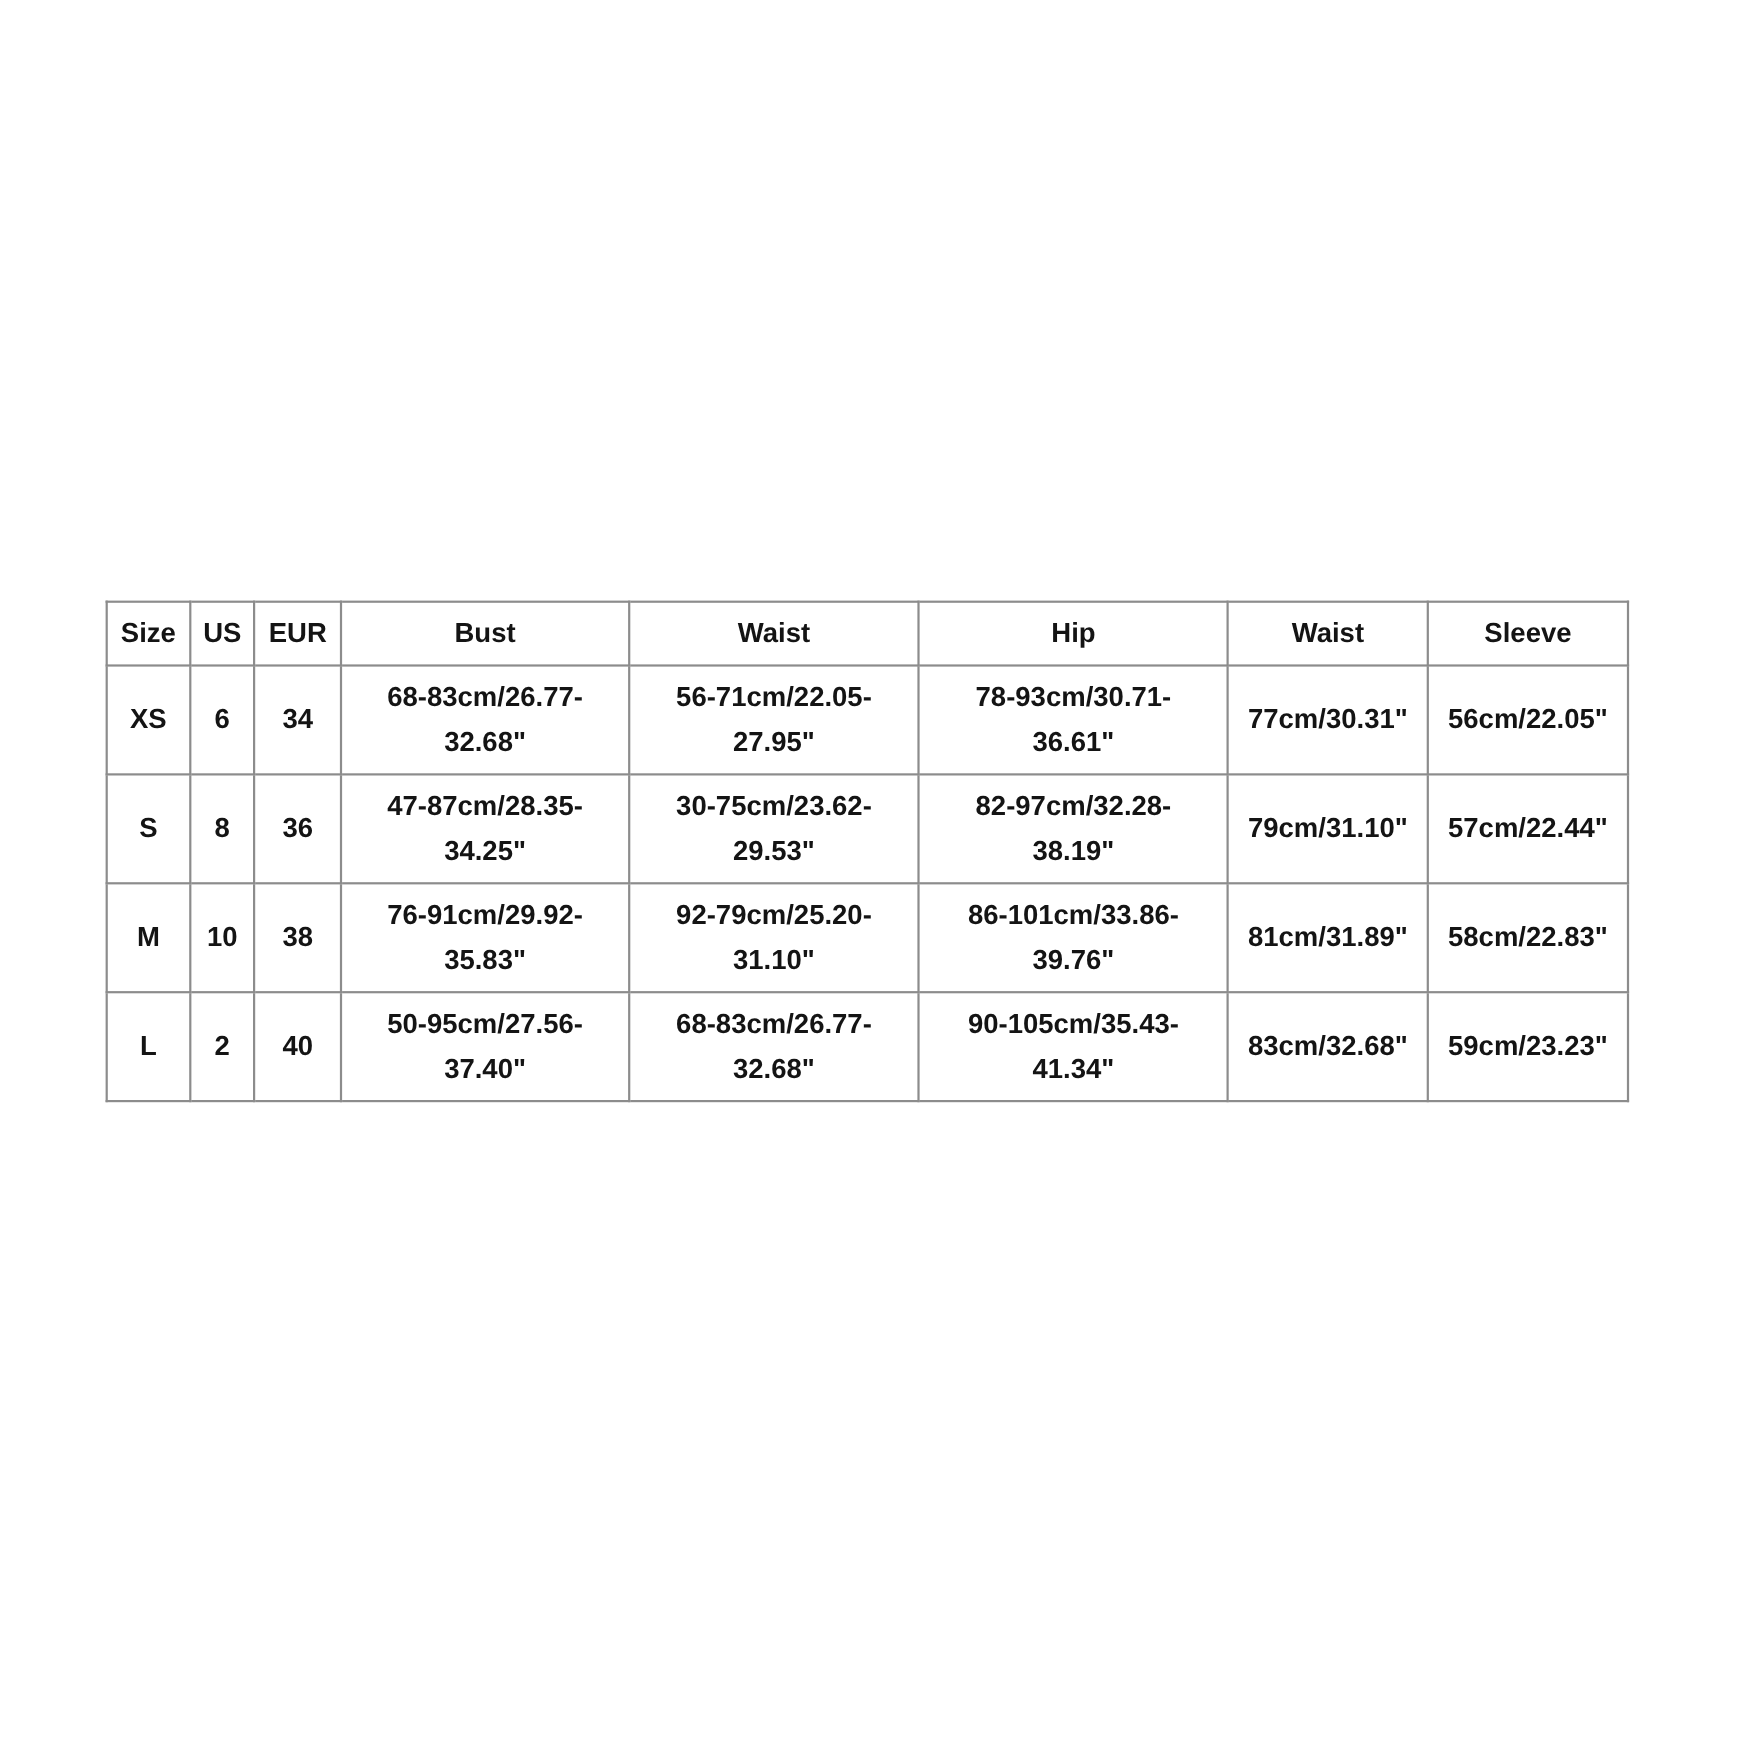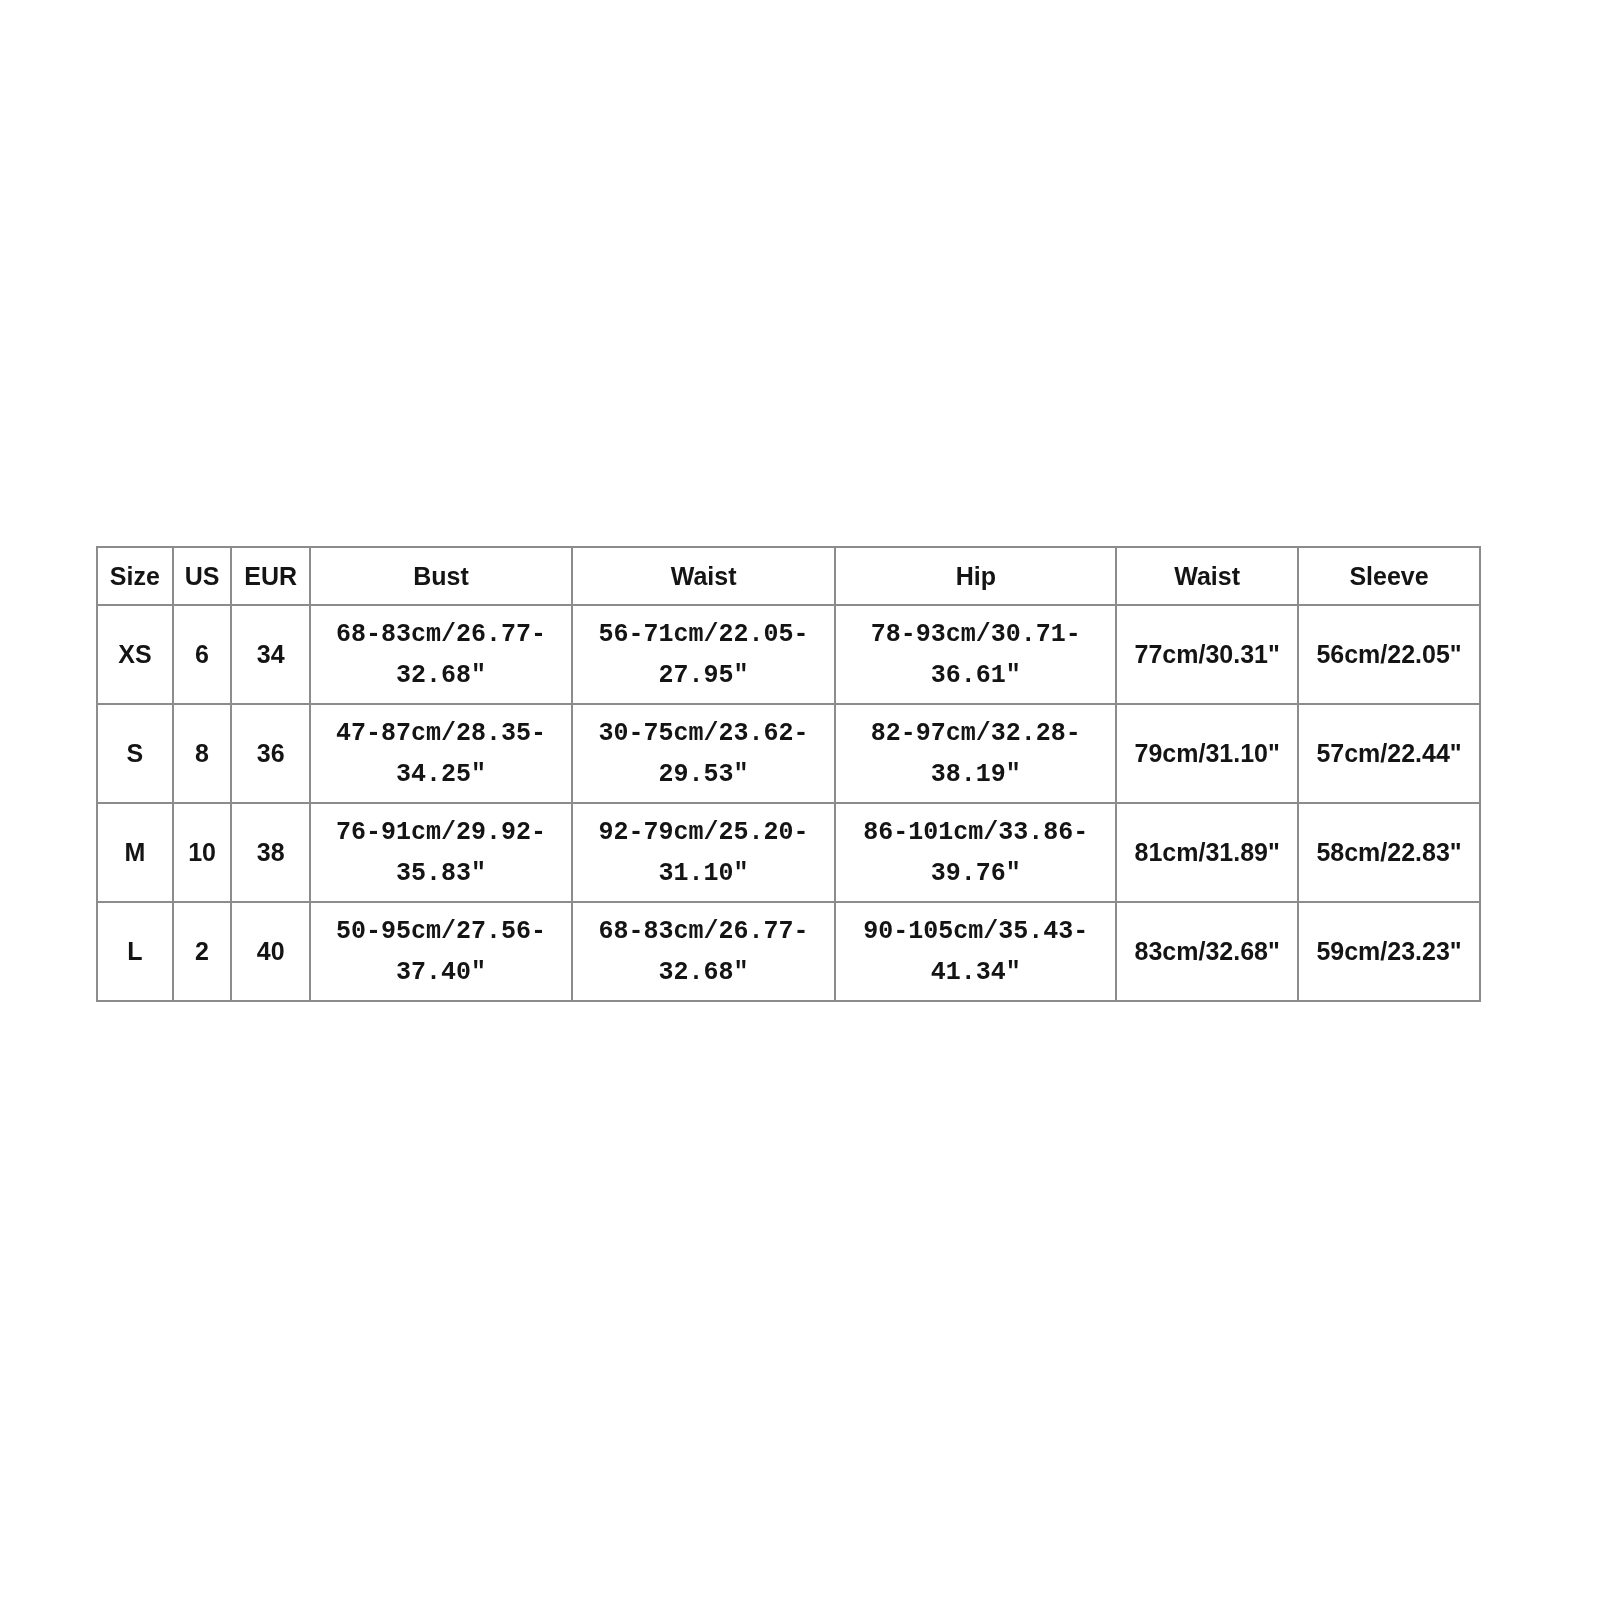--- a/index.html
+++ b/index.html
@@ -46,21 +46,21 @@
       height: 97px;
     }
     .col-size { width: 75px; }
     .col-us { width: 58px; }
     .col-eur { width: 78px; }
     .col-bust { width: 259px; }
     .col-waist { width: 261px; }
     .col-hip { width: 278px; }
     .col-length { width: 180px; }
     .col-sleeve { width: 180px; }
-    .cell-line { display: block; font-family: Liberation Mono, monospace; }
+    .cell-line { display: block; }
   </style>
 </head>
 <body>
 
 <div class="canvas">
   <table class="size-chart">
     <colgroup>
       <col class="col-size">
         <col class="col-us">
         <col class="col-eur">

